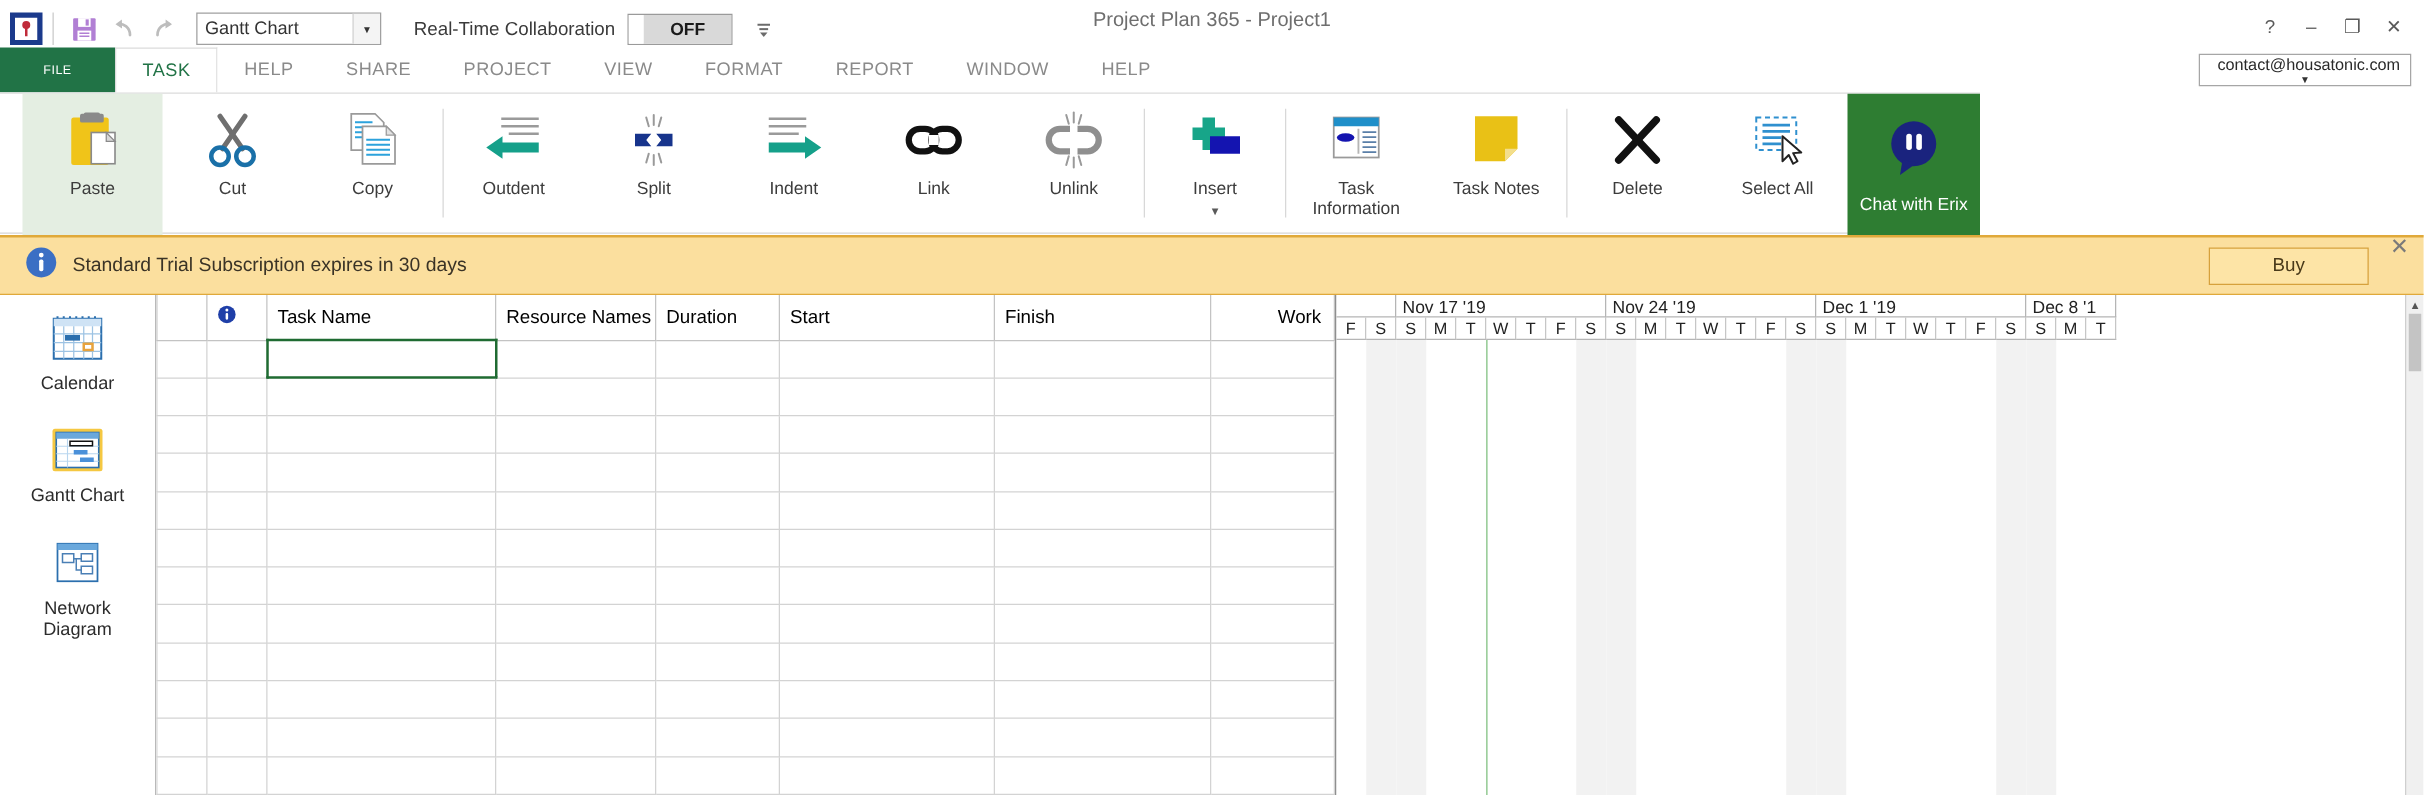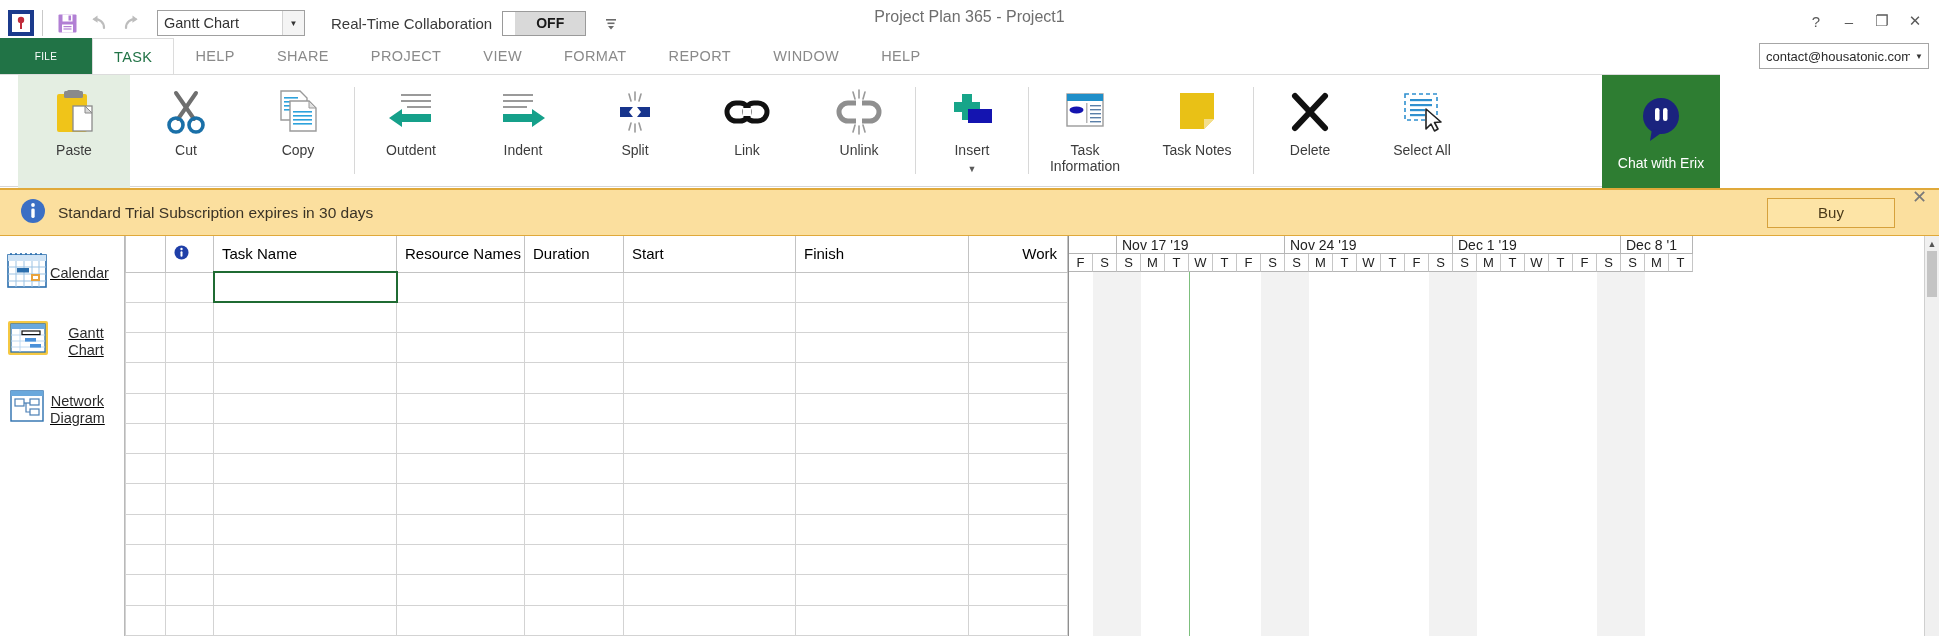--- a/index.html
+++ b/index.html
@@ -72,27 +72,28 @@
     color:#8a8a8a; letter-spacing:.4px; cursor:pointer; background:#fff;
   }
   .menu-item.active {
     color:#217346; background:#fff; border-left:1px solid #dcdcdc;
     border-right:1px solid #dcdcdc; border-top:1px solid #dcdcdc;
   }
   .account-box {
     position:absolute; right:10px; top:5px; width:170px; height:26px;
     border:1px solid #a6a6a6; background:#fff; display:flex; align-items:center;
     cursor:pointer;
+    flex-direction:column;
   }
   .account-box .atext { flex:1; padding-left:6px; font-size:13px; color:#2a2a2a; white-space:nowrap; overflow:hidden;}
   .account-box .abtn { width:18px; text-align:center; font-size:8px; color:#333; }
 
   
   .ribbon {
-    position:absolute; left:0; top:74px; width:1720px; height:113px;
+    position:absolute; left:0; top:74px; width:1584px; height:113px;
     background:#ffffff; border-top:1px solid #dcdcdc; border-bottom:1px solid #d6d6d6;
     display:flex; align-items:stretch;
   }
   .rbtn {
     width:auto; min-width:112px; display:flex; flex-direction:column; align-items:center;
     justify-content:flex-start; padding-top:9px; cursor:pointer; position:relative;
   }
   .rbtn .ico { height:56px; display:flex; align-items:center; justify-content:center; }
   .rbtn .lbl {
     font-size:14px; color:#3c3c3c; text-align:center; line-height:16px; margin-top:2px;
@@ -126,22 +127,22 @@
 
   
   .main { position:absolute; left:0; top:236px; width:1939px; height:400px; background:#fff; display:flex; }
 
   .sidebar {
     width:125px; background:#fff; border-right:1px solid #b9b9b9;
     display:flex; flex-direction:column; align-items:center; padding-top:8px;
     flex:none; position:relative;
   }
   .side-item {
-    width:116px; display:flex; flex-direction:row; align-items:center;
-    margin-bottom:14px; cursor:pointer; padding:4px 0;text-decoration:underline;
+    width:116px; display:flex; flex-direction:column; align-items:center;
+    margin-bottom:14px; cursor:pointer; padding:4px 0;
   }
   .side-item .sico { height:46px; display:flex; align-items:center; justify-content:center; }
   .side-item .slbl { font-size:14.5px; color:#2c2c2c; text-align:center; line-height:17px; margin-top:5px;}
 
   .gridwrap { flex:1; display:flex; overflow:hidden; position:relative; }
 
   table.grid { border-collapse:collapse; table-layout:fixed; background:#fff; }
   table.grid th {
     height:36px; background:#fff; border:1px solid #c3c3c3; border-top:none;
     font-weight:normal; font-size:15px; color:#000000; text-align:left;
@@ -324,48 +325,48 @@
             <rect x="22" y="18" width="24" height="2"></rect>
           </g>
           <path d="M4 30 L17 21 L17 26 L46 26 L46 34 L17 34 L17 39 Z" fill="#15a08a"></path>
         </svg>
       </div>
       <div class="lbl">Outdent</div>
     </div>
 
     <div class="rbtn">
       <div class="ico">
-        <svg width="52" height="48" viewBox="0 0 52 48">
-          <g fill="#9a9a9a">
-            <rect x="6" y="6" width="30" height="2"></rect>
-              <rect x="6" y="12" width="30" height="2"></rect>
-            <rect x="6" y="18" width="24" height="2"></rect>
-          </g>
-          <path d="M48 30 L35 21 L35 26 L6 26 L6 34 L35 34 L35 39 Z" fill="#15a08a"></path>
-        </svg>
-      </div>
-      <div class="lbl">Indent</div>
-    </div>
-
-    <div class="rbtn">
-      <div class="ico">
         <svg width="48" height="48" viewBox="0 0 48 48">
           <g stroke="#9a9a9a" stroke-width="1.6" stroke-linecap="round">
             <path d="M18 6 L20 13"></path>
               <path d="M24 4 L24 12"></path>
               <path d="M30 6 L28 13"></path>
             <path d="M18 42 L20 35"></path>
               <path d="M24 44 L24 36"></path>
               <path d="M30 42 L28 35"></path>
           </g>
           <path d="M9 19 H22 L18 24 L22 29 H9 Z" fill="#17348c"></path>
           <path d="M39 19 H26 L30 24 L26 29 H39 Z" fill="#17348c"></path>
         </svg>
       </div>
       <div class="lbl">Split</div>
+    </div>
+
+    <div class="rbtn">
+      <div class="ico">
+        <svg width="52" height="48" viewBox="0 0 52 48">
+          <g fill="#9a9a9a">
+            <rect x="6" y="6" width="30" height="2"></rect>
+              <rect x="6" y="12" width="30" height="2"></rect>
+            <rect x="6" y="18" width="24" height="2"></rect>
+          </g>
+          <path d="M48 30 L35 21 L35 26 L6 26 L6 34 L35 34 L35 39 Z" fill="#15a08a"></path>
+        </svg>
+      </div>
+      <div class="lbl">Indent</div>
     </div>
 
     <div class="rbtn">
       <div class="ico">
         <svg width="50" height="44" viewBox="0 0 50 44">
           <rect x="5" y="13" width="22" height="18" rx="9" fill="none" stroke="#111" stroke-width="5"></rect>
           <rect x="23" y="13" width="22" height="18" rx="9" fill="none" stroke="#111" stroke-width="5"></rect>
           <rect x="21" y="18" width="8" height="8" fill="#fff"></rect>
         </svg>
       </div>

